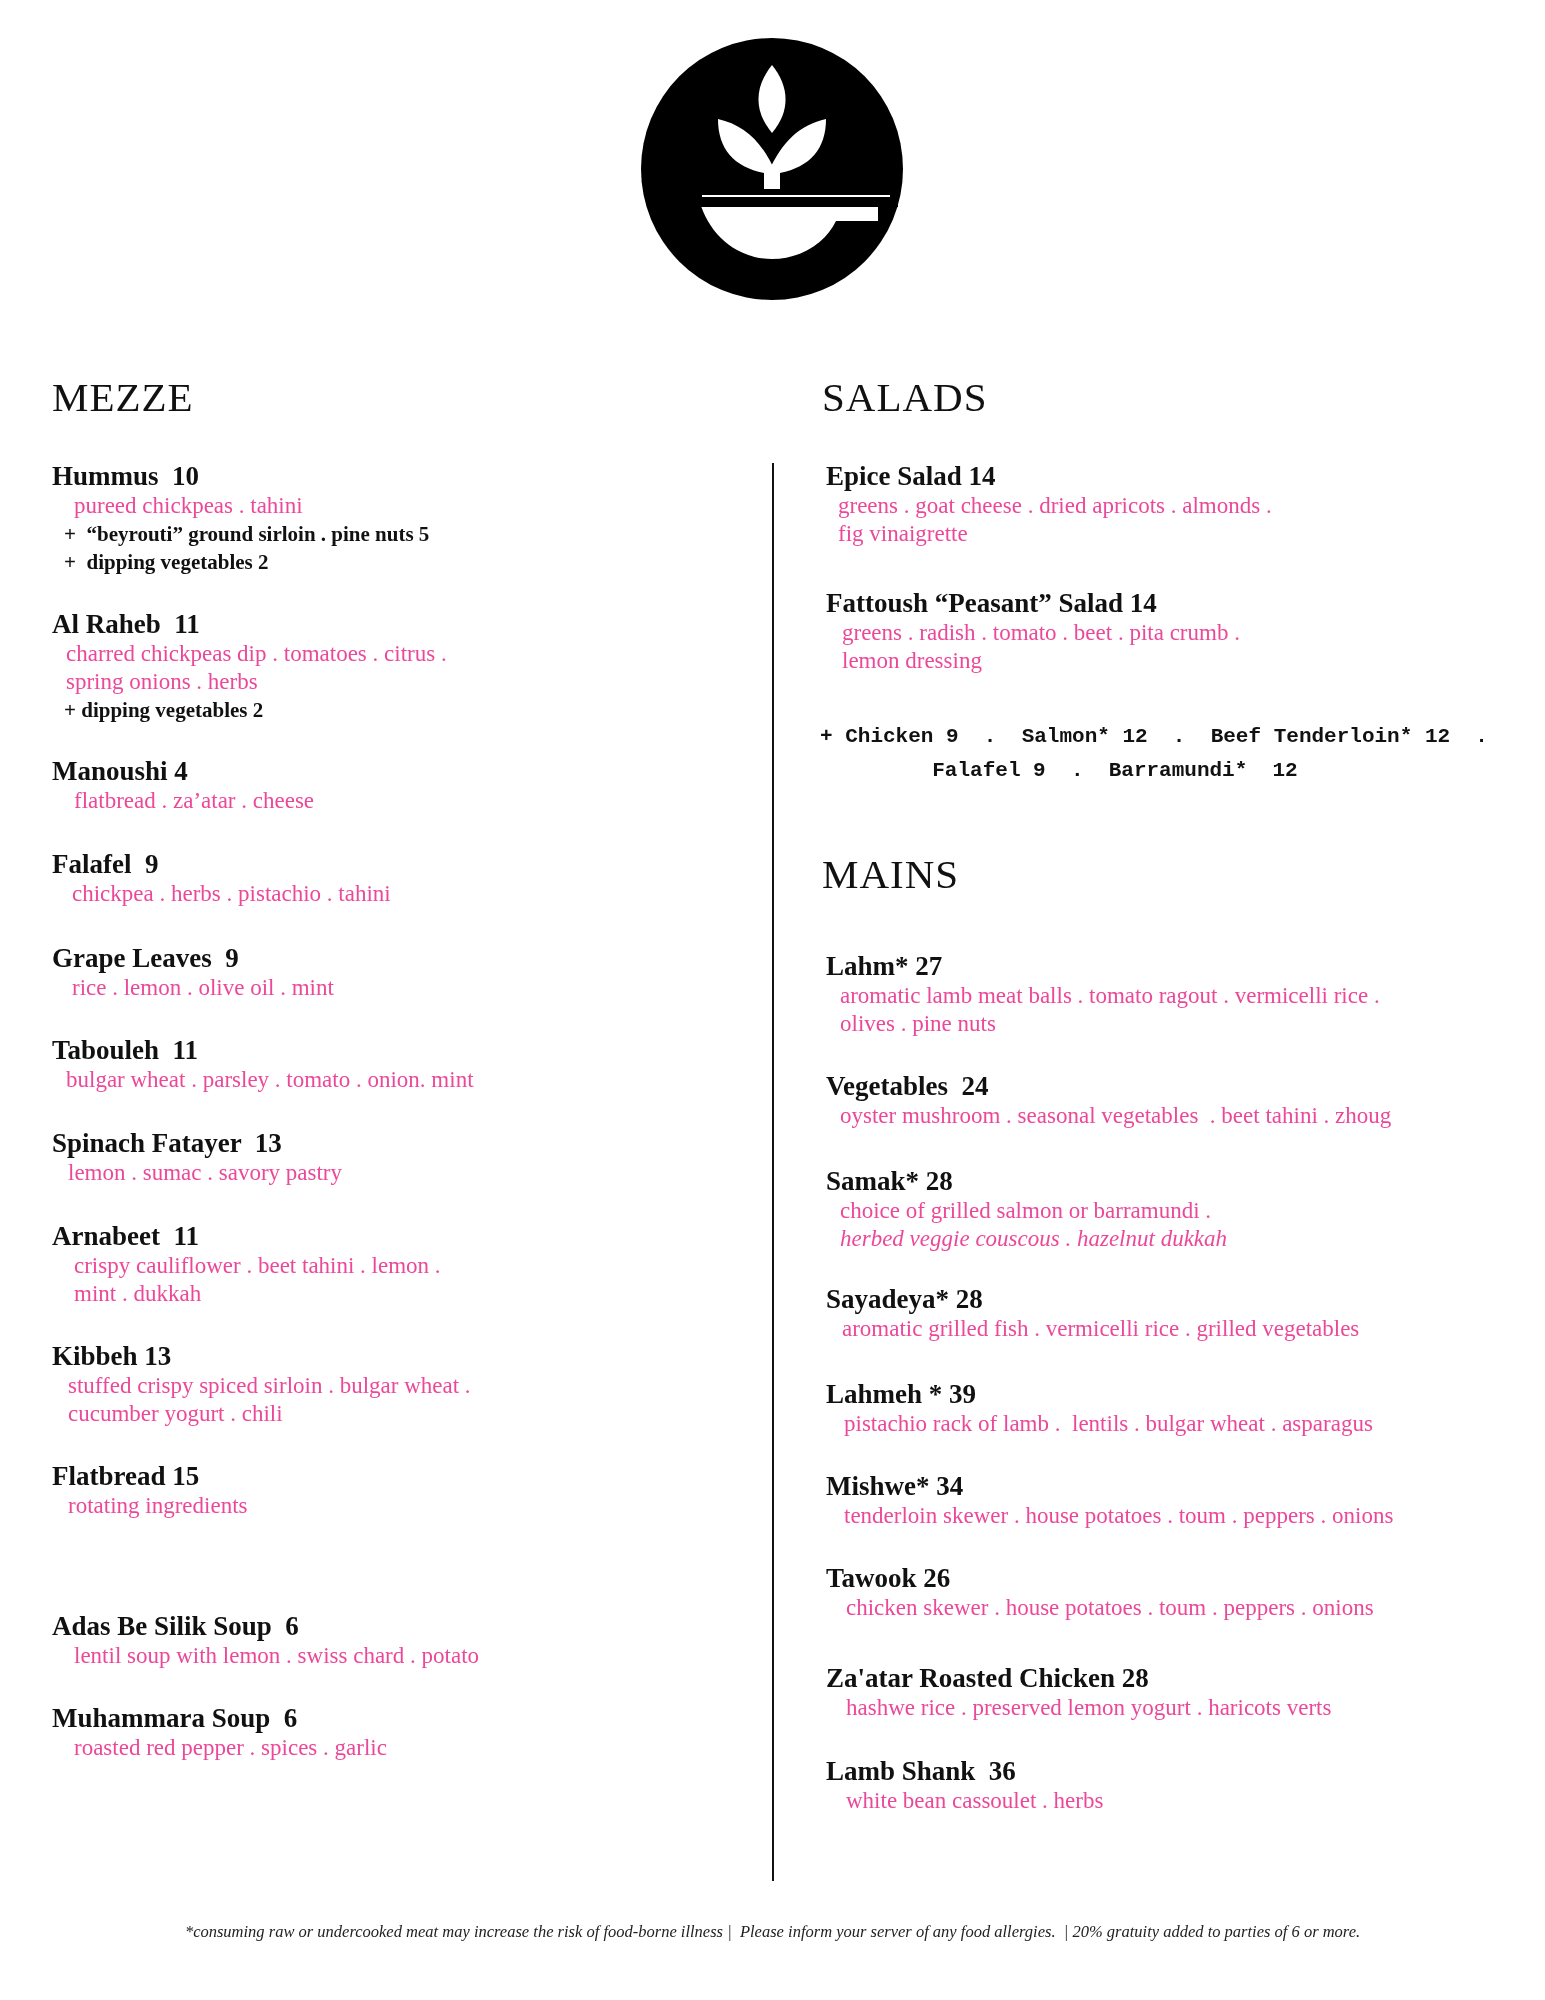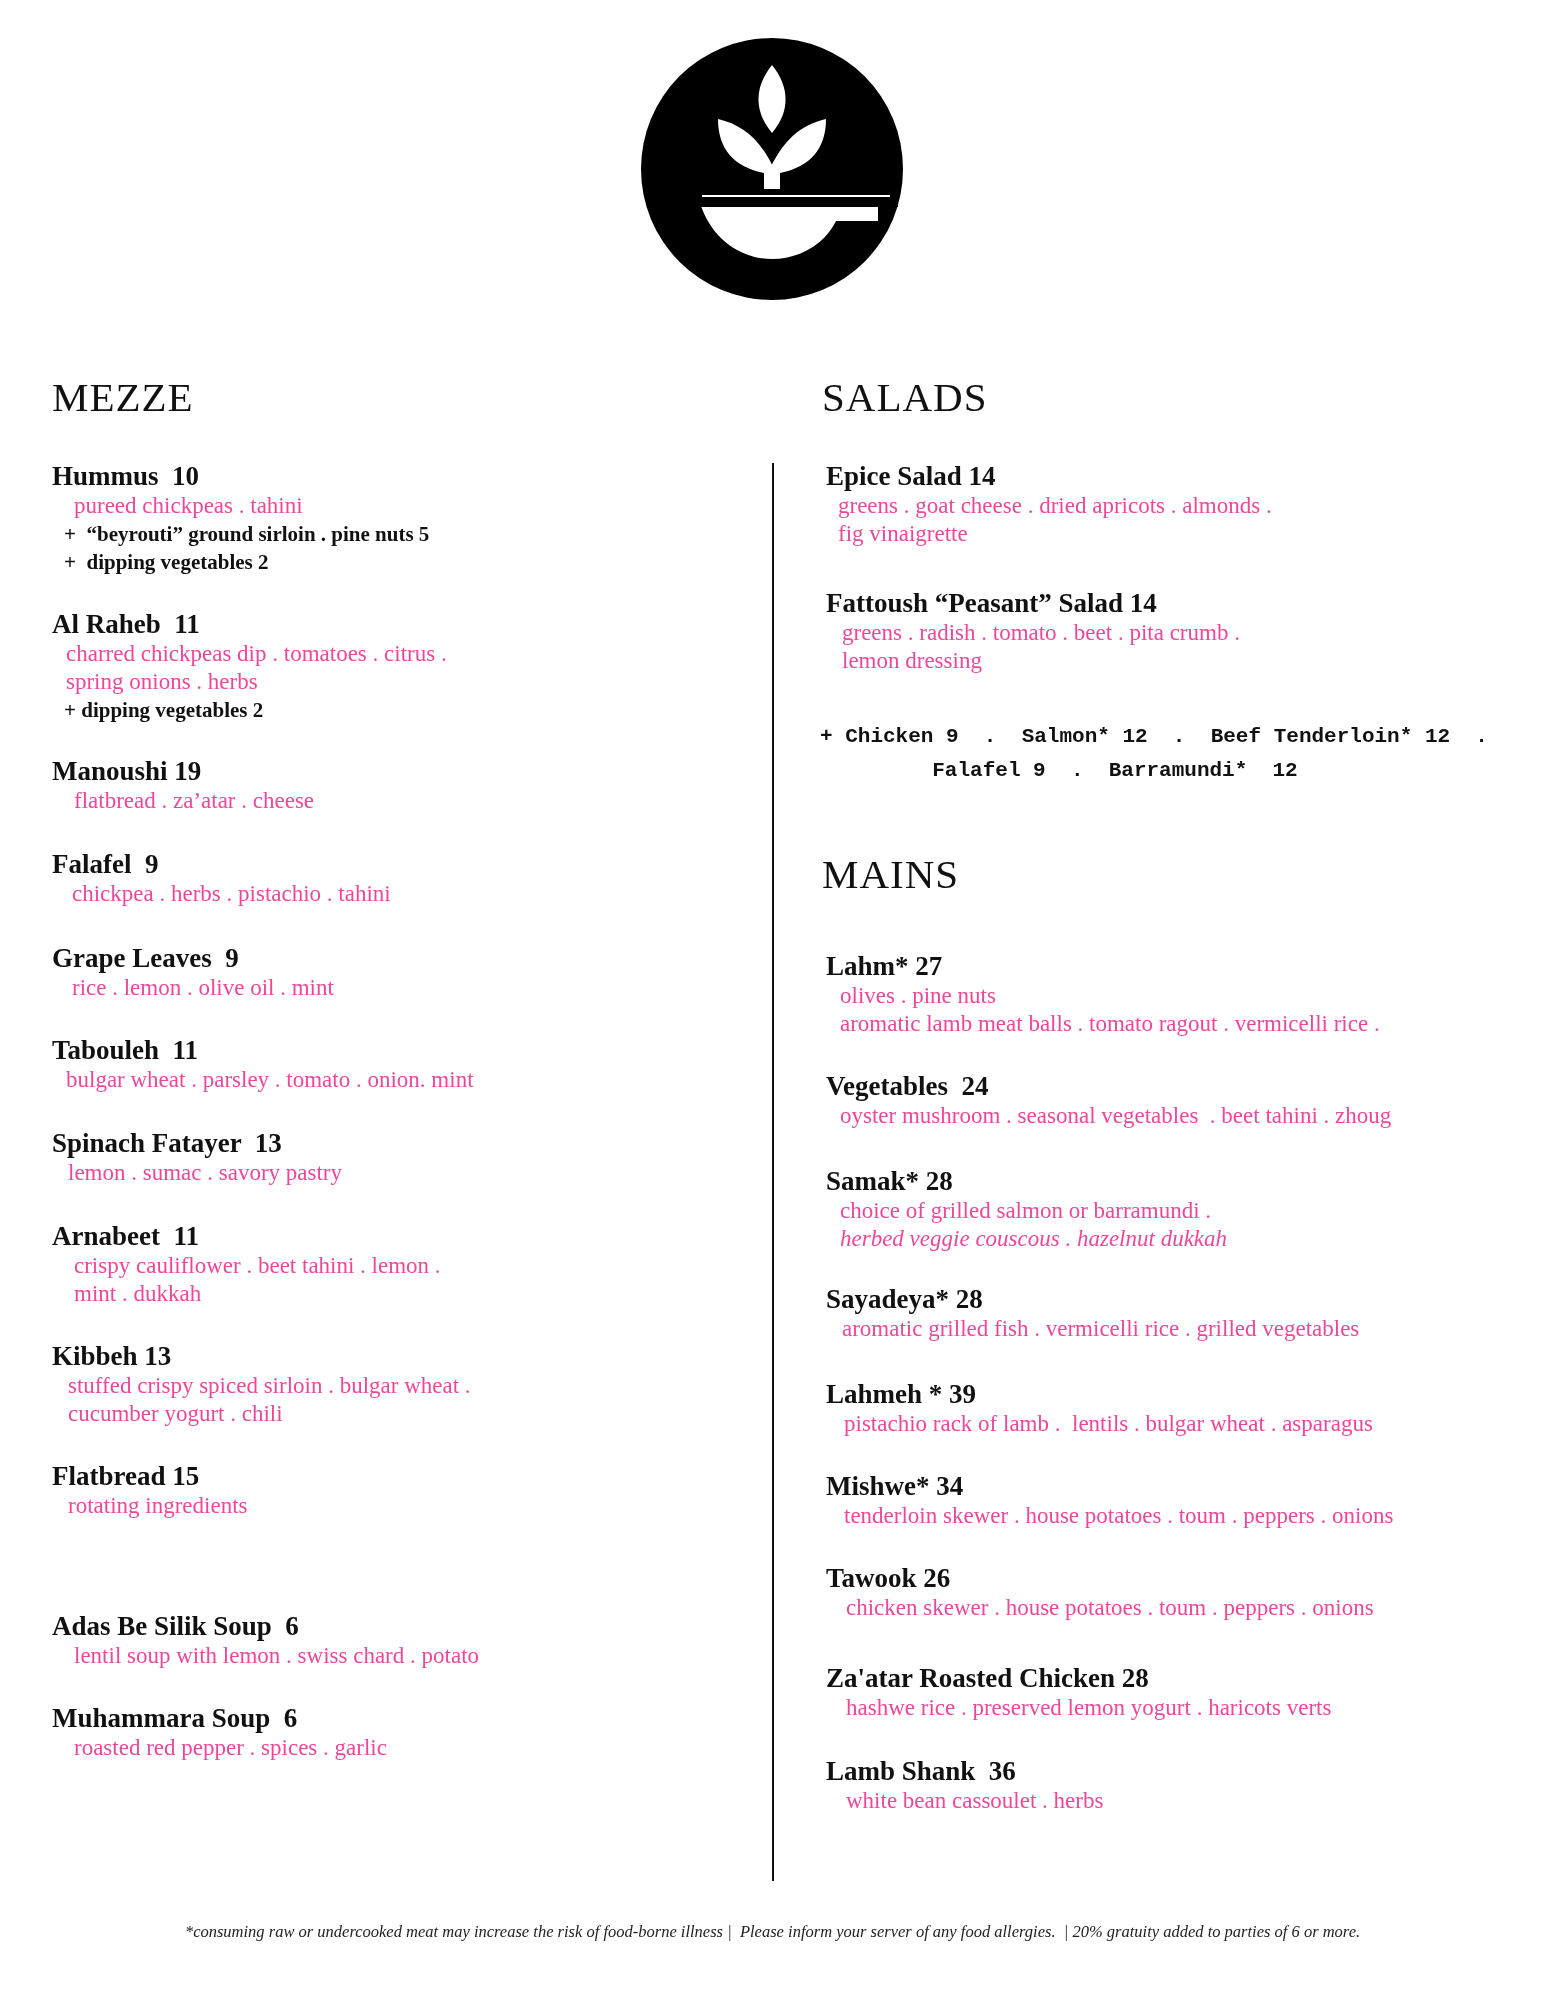--- a/index.html
+++ b/index.html
@@ -64,21 +64,21 @@
       <div class="item-addon" style="padding-left: 12px;">+  “beyrouti” ground sirloin . pine nuts 5</div>
       <div class="item-addon" style="padding-left: 12px;">+  dipping vegetables 2</div>
     </div>
     <div class="item" style="left: 52px; top: 608px;">
       <div class="item-name">Al Raheb  11</div>
       <div class="item-desc" style="padding-left: 14px;">charred chickpeas dip . tomatoes . citrus .</div>
       <div class="item-desc" style="padding-left: 14px;">spring onions . herbs</div>
       <div class="item-addon" style="padding-left: 12px;">+ dipping vegetables 2</div>
     </div>
     <div class="item" style="left: 52px; top: 755px;">
-      <div class="item-name">Manoushi 19</div>
+      <div class="item-name">Manoushi 4</div>
       <div class="item-desc" style="padding-left: 22px;">flatbread . za’atar . cheese</div>
     </div>
     <div class="item" style="left: 52px; top: 848px;">
       <div class="item-name">Falafel  9</div>
       <div class="item-desc" style="padding-left: 20px;">chickpea . herbs . pistachio . tahini</div>
     </div>
     <div class="item" style="left: 52px; top: 942px;">
       <div class="item-name">Grape Leaves  9</div>
       <div class="item-desc" style="padding-left: 20px;">rice . lemon . olive oil . mint</div>
     </div>
@@ -131,22 +131,22 @@
   </div>
 <div class="proteins">
   <div>+ Chicken 9  .  Salmon* 12  .  Beef Tenderloin* 12  .</div>
   <div>Falafel 9  .  Barramundi*  12</div>
 </div>
 
 <h2 class="section-title" style="left:822px; top:850px;">MAINS</h2>
 <div id="main-items">
     <div class="item" style="left: 826px; top: 950px;">
       <div class="item-name">Lahm* 27</div>
+      <div class="item-desc" style="padding-left: 14px;">aromatic lamb meat balls . tomato ragout . vermicelli rice .</div>
       <div class="item-desc" style="padding-left: 14px;">olives . pine nuts</div>
-      <div class="item-desc" style="padding-left: 14px;">aromatic lamb meat balls . tomato ragout . vermicelli rice .</div>
     </div>
     <div class="item" style="left: 826px; top: 1070px;">
       <div class="item-name">Vegetables  24</div>
       <div class="item-desc" style="padding-left: 14px;">oyster mushroom . seasonal vegetables  . beet tahini . zhoug</div>
     </div>
     <div class="item" style="left: 826px; top: 1165px;">
       <div class="item-name">Samak* 28</div>
       <div class="item-desc" style="padding-left: 14px;">choice of grilled salmon or barramundi .</div>
       <div class="item-desc" style="padding-left: 14px; font-style: italic;">herbed veggie couscous . hazelnut dukkah</div>
     </div>

